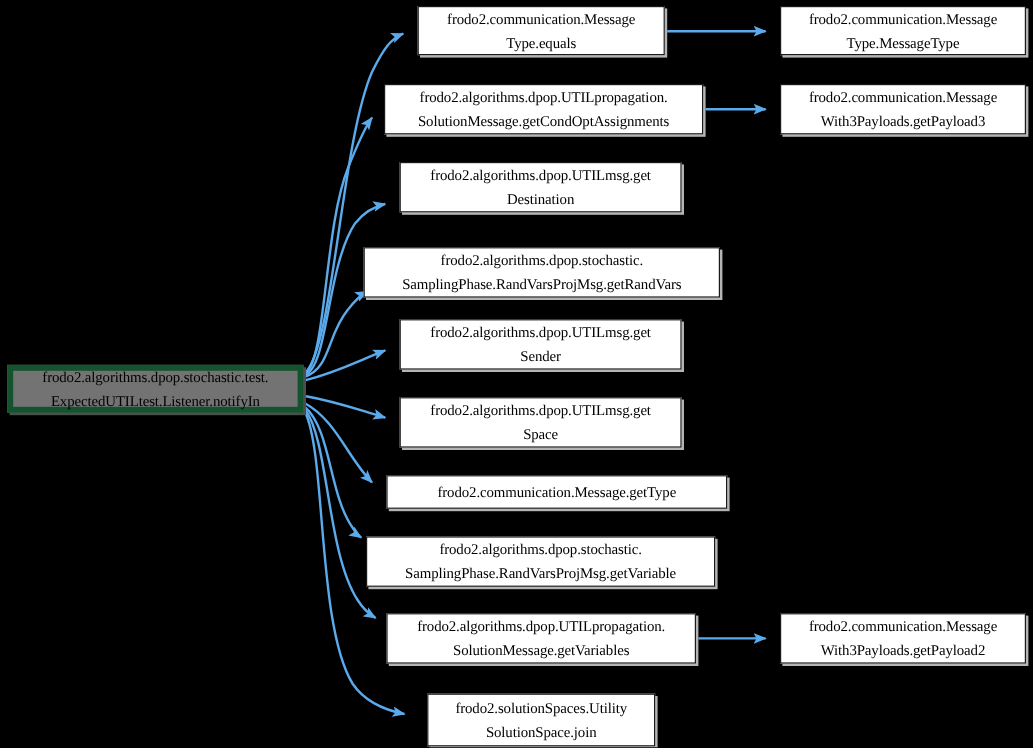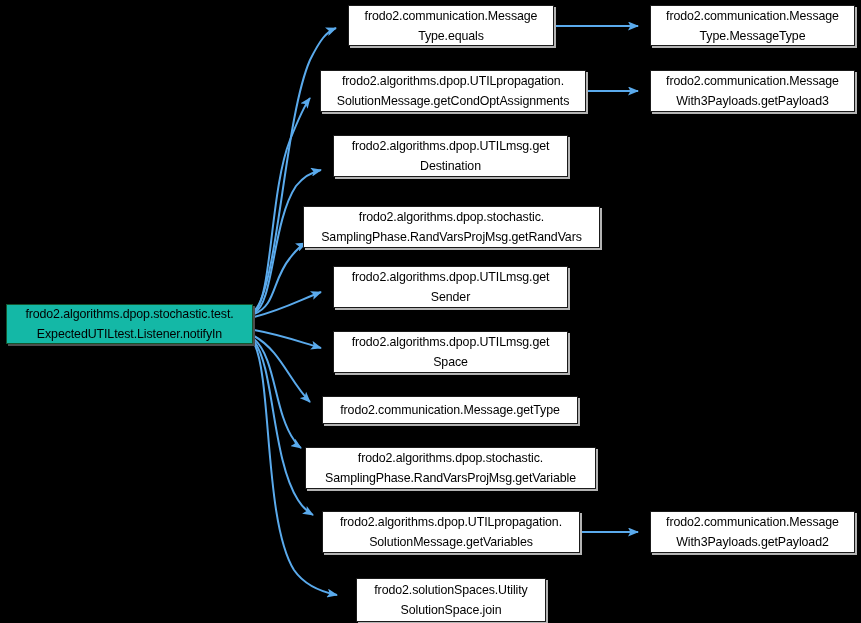--- a/index.html
+++ b/index.html
@@ -33,29 +33,30 @@
     text-align: center;
     border: 1px solid #1a1a1a;
     background: #ffffff;
     color: #000000;
     font-size: 12.4px;
     line-height: 20px;
     letter-spacing: -0.1px;
     box-shadow: 2px 2px 0 0 #b4b4b4;
     padding: 12px 3px;
     z-index: 2;
+    font-family: Liberation Serif, serif;
   }
   .node-label {
     display: block;
     width: 100%;
     white-space: pre-line;
   }
   .node.highlight {
-    background: #14b8a6;
-    border: 1px solid #14532d;
+    background: #737373;
+    border: 5px solid #14532d;
     box-shadow: 2px 2px 0 0 #4d4d4d;
   }
 </style>
 </head>
 <body>
 
 <div id="graph">
   <svg id="edge-layer" viewBox="0 0 861 623" xmlns="http://www.w3.org/2000/svg">
     <defs>
       <marker id="arrow" markerWidth="11" markerHeight="9" refX="10" refY="4.5" orient="auto" markerUnits="userSpaceOnUse">
@@ -108,21 +109,21 @@
 SamplingPhase.RandVarsProjMsg.getRandVars</span>
       </div>
       <div class="node" style="left: 333px; top: 266px; width: 235px; height: 42px;">
         <span class="node-label">frodo2.algorithms.dpop.UTILmsg.get
 Sender</span>
       </div>
       <div class="node" style="left: 333px; top: 331px; width: 235px; height: 42px;">
         <span class="node-label">frodo2.algorithms.dpop.UTILmsg.get
 Space</span>
       </div>
-      <div class="node" style="left: 322px; top: 396px; width: 256px; height: 28px;">
+      <div class="node" style="left: 322px; top: 396px; width: 284px; height: 28px;">
         <span class="node-label">frodo2.communication.Message.getType</span>
       </div>
       <div class="node" style="left: 305px; top: 447px; width: 291px; height: 42px;">
         <span class="node-label">frodo2.algorithms.dpop.stochastic.
 SamplingPhase.RandVarsProjMsg.getVariable</span>
       </div>
       <div class="node" style="left: 322px; top: 511px; width: 258px; height: 42px;">
         <span class="node-label">frodo2.algorithms.dpop.UTILpropagation.
 SolutionMessage.getVariables</span>
       </div>

